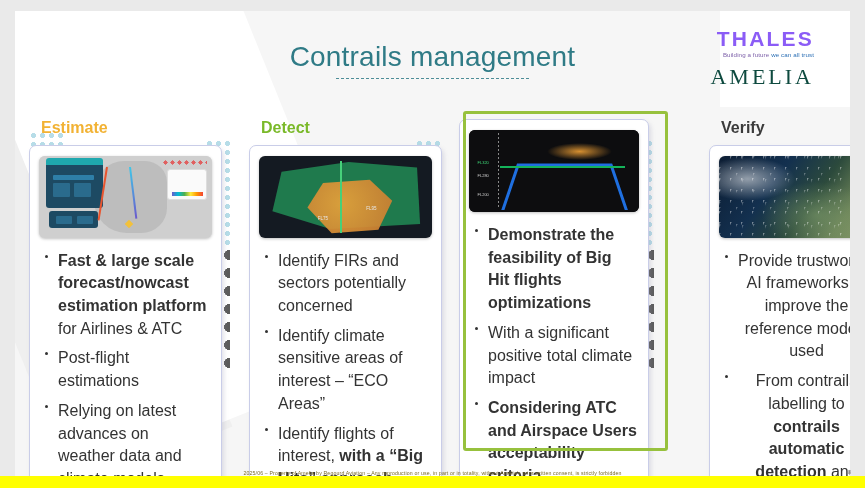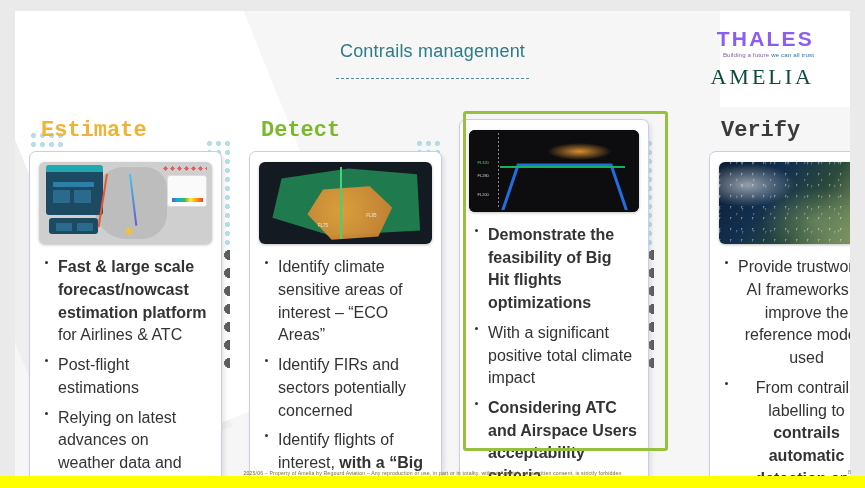--- a/index.html
+++ b/index.html
@@ -91,21 +91,21 @@
     line-height: 1;
     z-index: 7;
   }
 
   .title {
     position: absolute;
     left: 0;
     right: 0;
     top: 30px;
     text-align: center;
-    font-size: 18px;
+    font-size: 28px;
     color: #2f7b86;
     font-weight: normal;
     letter-spacing: .2px;
     z-index: 5;
   }
   .title-underline {
     position: absolute;
     left: 50%;
     transform: translateX(-50%);
     top: 66px;
@@ -124,25 +124,24 @@
     top: 108px;
     width: 835px;
     height: 340px;
   }
   .col {
     position: absolute;
     top: 0;
     width: 193px;
   }
   .col-head {
-    font-size: 22px;
+    font-size: 16px;
     font-weight: bold;
     margin: 0 0 8px 12px;
     line-height: 1.1;
-    font-family: Liberation Mono, monospace;
   }
   .card {
     position: relative;
     background: #ffffff;
     border: 1px solid #c9cde8;
     border-radius: 7px;
     box-shadow: 2px 3px 4px rgba(150,150,180,.28);
     min-height: 278px;
     padding: 10px 9px 12px 9px;
     box-sizing: border-box;
@@ -370,24 +369,24 @@
           <div class="thumb">
             <div class="t2-bg"></div>
             <div class="t2-green"></div>
             <div class="t2-orange"></div>
             <div class="t2-line"></div>
             <div class="t2-lbl" style="left:34%; top:74%;">FL75</div>
             <div class="t2-lbl" style="left:62%; top:62%;">FL95</div>
           </div>
           <ul class="bullets">
             <li>
+              <span>Identify FIRs and sectors potentially concerned</span>
+            </li>
+            <li>
               <span>Identify climate sensitive areas of interest – “ECO Areas”</span>
-            </li>
-            <li>
-              <span>Identify FIRs and sectors potentially concerned</span>
             </li>
             <li>
               <span>Identify flights of interest, </span><span class="b">with a “Big Hits” approach</span>
             </li>
           </ul>
         </div>
       </div>
 
       <div class="col" style="left:440px;">
         <div class="card" style="margin-left:4px; width:190px;">

